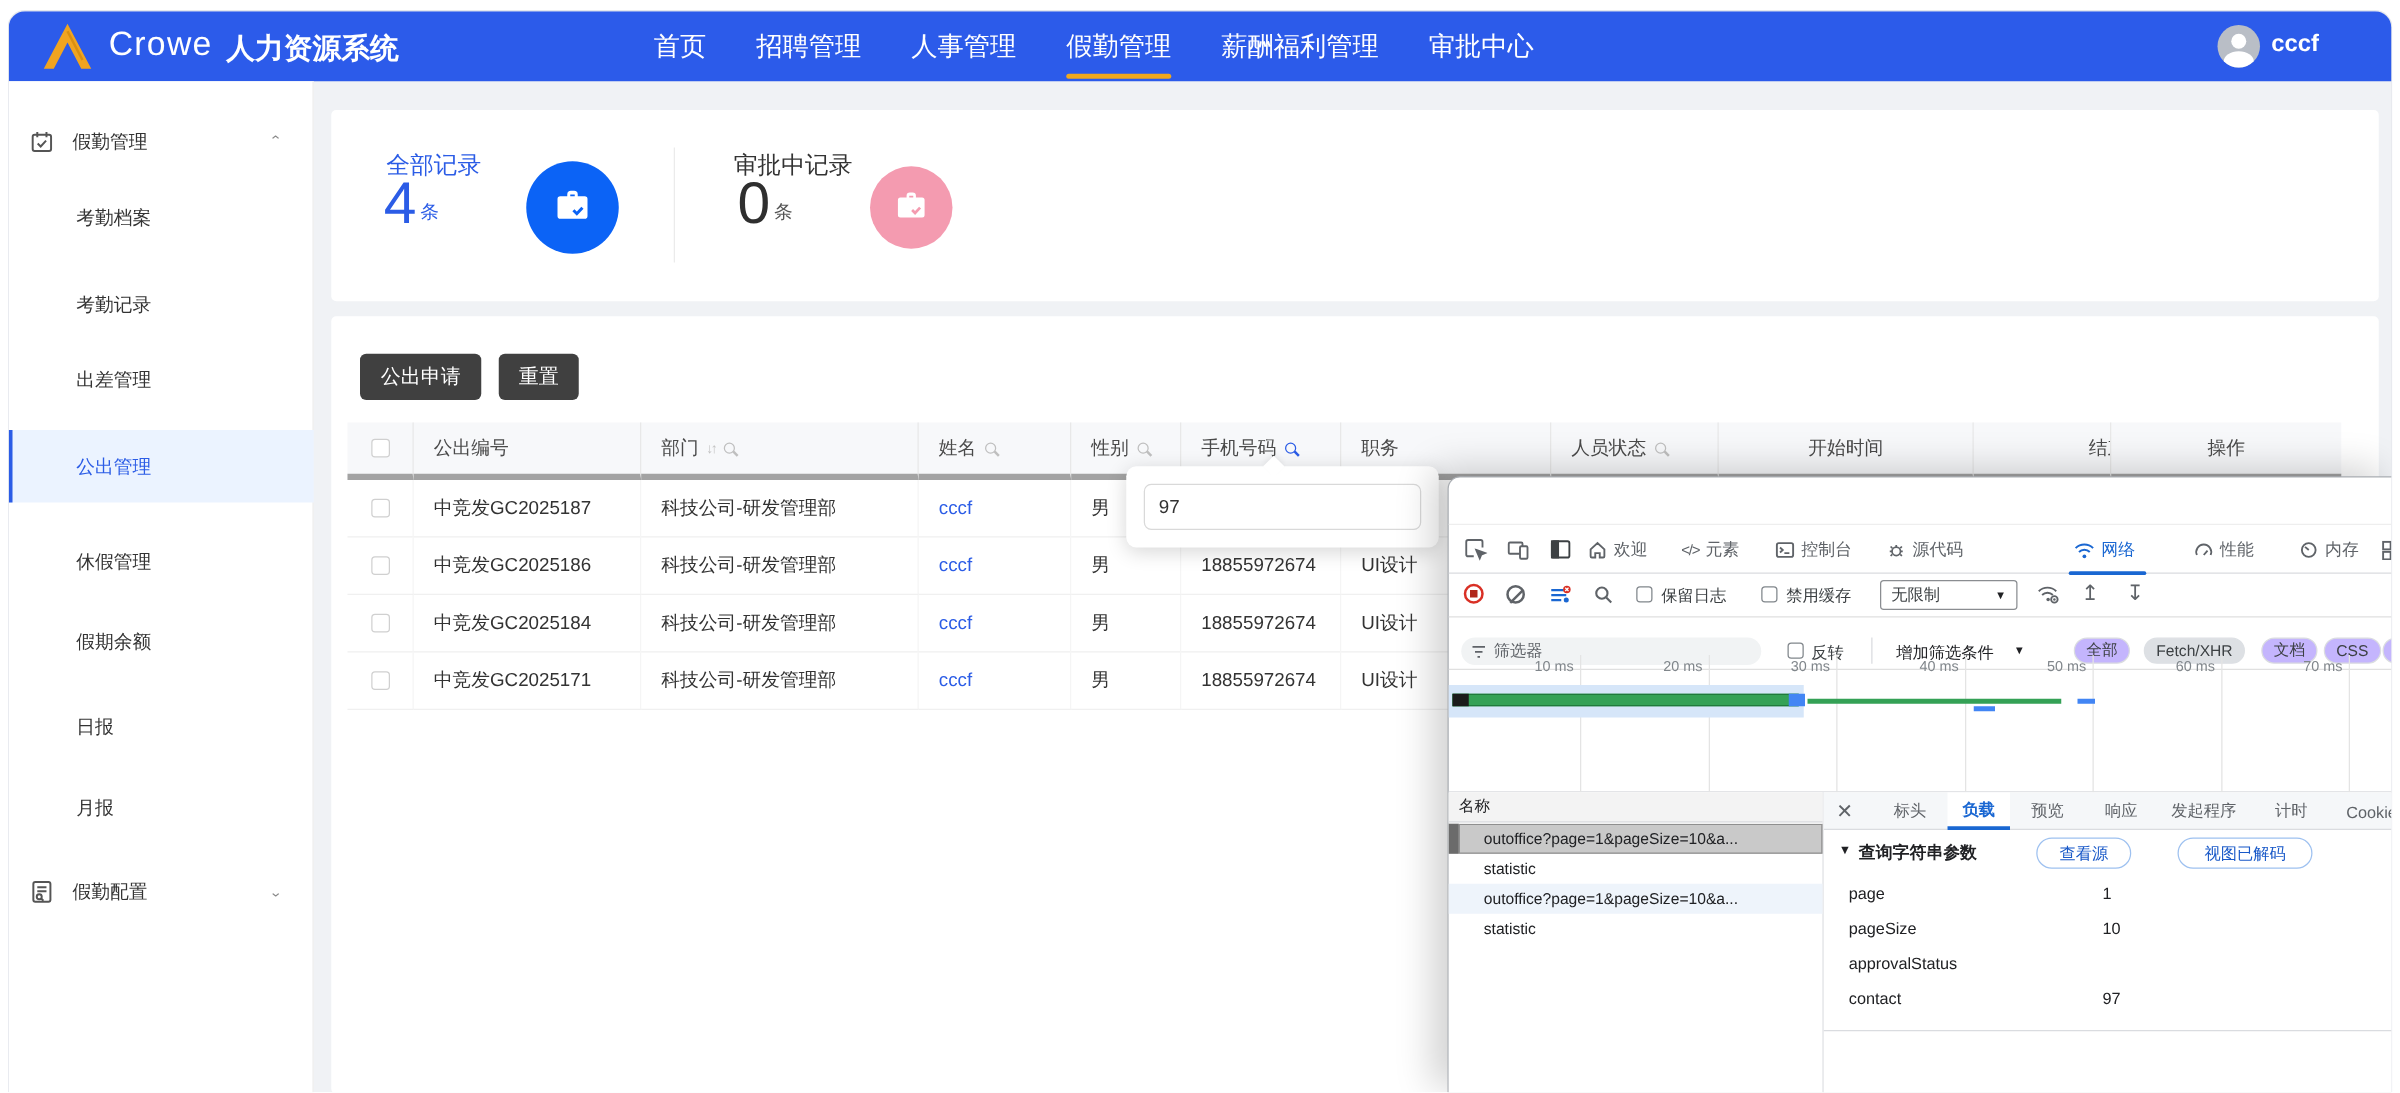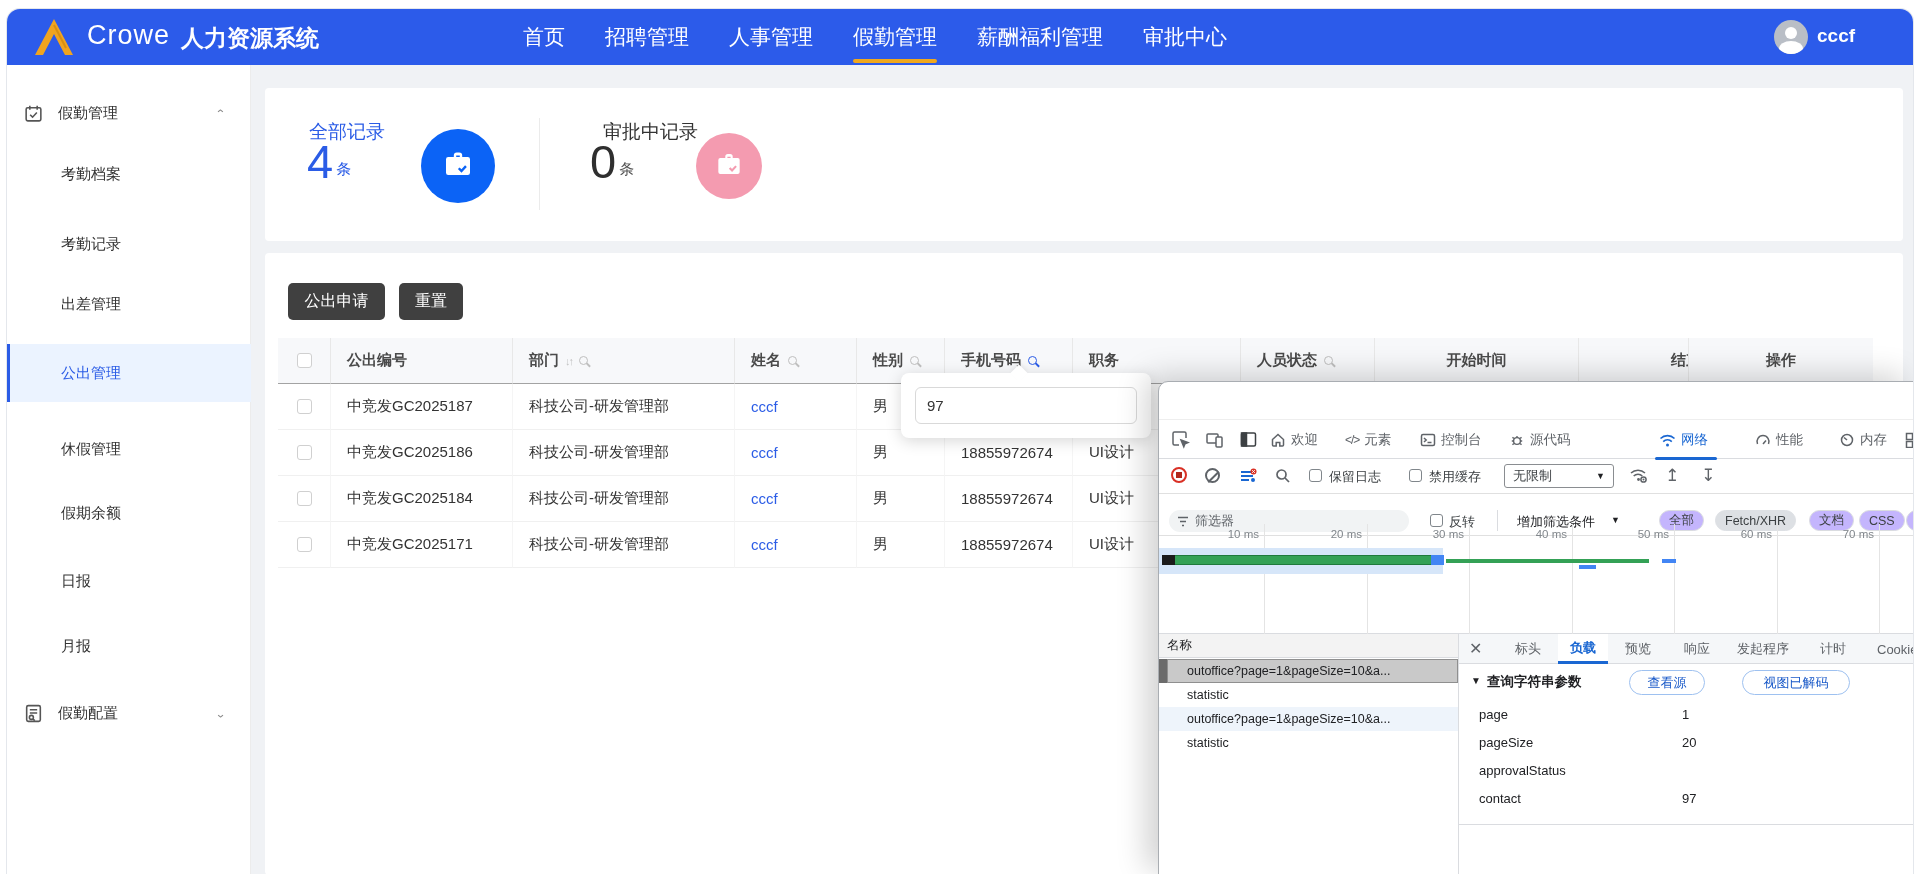--- a/index.html
+++ b/index.html
@@ -40,21 +40,21 @@
   .btn-primary { background:#404040; color:#fff; border:none; border-radius:5px; font-size:16px;
                  display:flex; align-items:center; justify-content:center; cursor:pointer; font-family:inherit; }
 
   
   .tbl { left:271px; top:329px; width:1595px; background:#fff; }
   .tr { display:grid; grid-template-columns:53px 182px 222px 122px 88px 128px 168px 134px 204px 110px 184px;
         height:46px; background:#fff; }
   .tr.thead { background:#f7f8fa; }
   .td { height:100%; display:flex; align-items:center; padding-left:16px; font-size:15px; color:#333;
         border-bottom:1px solid #f0f0f0; border-right:1px solid #f5f5f5; overflow:hidden; white-space:nowrap; }
-  .thead .td { color:#4a4a4a; font-weight:700; border-right:1px solid #e8e8e8; border-bottom:1px solid #a3a3a3; }
+  .thead .td { color:#4a4a4a; font-weight:400; border-right:1px solid #e8e8e8; border-bottom:5px solid #a3a3a3; }
   .td.c { justify-content:center; padding-left:0; }
   .cb { width:15px; height:15px; border:1px solid #d0d0d0; border-radius:3px; background:#fff; }
   .link { color:#2b5ce6; cursor:pointer; }
   .sorticons { font-size:11px; color:#c2c2c2; letter-spacing:-2px; margin-left:6px; }
   .mag { width:9px; height:9px; border:1.5px solid #bfbfbf; border-radius:50%; position:relative; display:inline-block; margin-left:7px; flex:none; }
   .mag::after { content:''; position:absolute; width:5px; height:1.5px; background:#bfbfbf; transform:rotate(45deg); right:-4px; bottom:-1px; }
   .mag.blue { border-color:#2b5ce6; } .mag.blue::after { background:#2b5ce6; }
 
   
   .popup { left:894px; top:364px; width:250px; height:65px; background:#fff; border-radius:8px;
@@ -199,21 +199,21 @@
     </div>
     <div class="abs icon-circle" style="left:156px;top:41px;width:74px;height:74px;background:#0b63f6">
       <svg width="36" height="36" viewBox="0 0 24 24" fill="#fff">
             <path d="M9.2 6V5a2 2 0 0 1 2-2h1.6a2 2 0 0 1 2 2v1h3.7A1.5 1.5 0 0 1 20 7.5v9A1.5 1.5 0 0 1 18.5 18h-13A1.5 1.5 0 0 1 4 16.5v-9A1.5 1.5 0 0 1 5.5 6h3.7zm1.6-1v1h2.4V5h-2.4z"></path>
             <path d="M12.5 13.5l1.8 1.8 3-3.2" stroke="#0b63f6" stroke-width="1.6" fill="none"></path>
           </svg>
     </div>
 
     <div class="abs" style="left:274px;top:30px;width:1px;height:92px;background:#ebebeb"></div>
 
-    <div class="abs stat-label-dark" style="left:338px;top:31px">审批中记录</div>
+    <div class="abs stat-label-dark" style="left:322px;top:31px">审批中记录</div>
     <div class="abs stat-value" style="left:325px;top:48px">
       <span style="font-size:47px;color:#2f2f2f;line-height:1.1">0</span>
       <span style="font-size:15px;color:#555;margin:0 0 9px 3px">条</span>
     </div>
     <div class="abs icon-circle" style="left:431px;top:45px;width:66px;height:66px;background:#f49bb0">
       <svg width="32" height="32" viewBox="0 0 24 24" fill="#fff">
             <path d="M9.2 6V5a2 2 0 0 1 2-2h1.6a2 2 0 0 1 2 2v1h3.7A1.5 1.5 0 0 1 20 7.5v9A1.5 1.5 0 0 1 18.5 18h-13A1.5 1.5 0 0 1 4 16.5v-9A1.5 1.5 0 0 1 5.5 6h3.7zm1.6-1v1h2.4V5h-2.4z"></path>
             <path d="M12.5 13.5l1.8 1.8 3-3.2" stroke="#f49bb0" stroke-width="1.6" fill="none"></path>
           </svg>
     </div>
@@ -583,21 +583,21 @@
         <span class="pn-tab" style="left:418px">Cookie</span>
       </div>
       <span class="abs" style="left:12px;top:41px;font-size:10px;color:#202124">▼</span>
       <span class="abs" style="left:28px;top:39px;font-size:13.5px;font-weight:700;color:#202124">查询字符串参数</span>
       <span class="pn-pill" style="left:170px;width:76px">查看源</span>
       <span class="pn-pill" style="left:283px;width:108px">视图已解码</span>
 
       <span class="param-key" style="top:73px">page</span>
       <span class="param-val" style="top:73px">1</span>
       <span class="param-key" style="top:101px">pageSize</span>
-      <span class="param-val" style="top:101px">20</span>
+      <span class="param-val" style="top:101px">10</span>
       <span class="param-key" style="top:129px">approvalStatus</span>
       <span class="param-val" style="top:129px"></span>
       <span class="param-key" style="top:157px">contact</span>
       <span class="param-val" style="top:157px">97</span>
 
       <span class="abs" style="left:0;top:190px;width:457px;height:1px;background:#dadce0"></span>
     </div>
   </div>
 
 </div>

